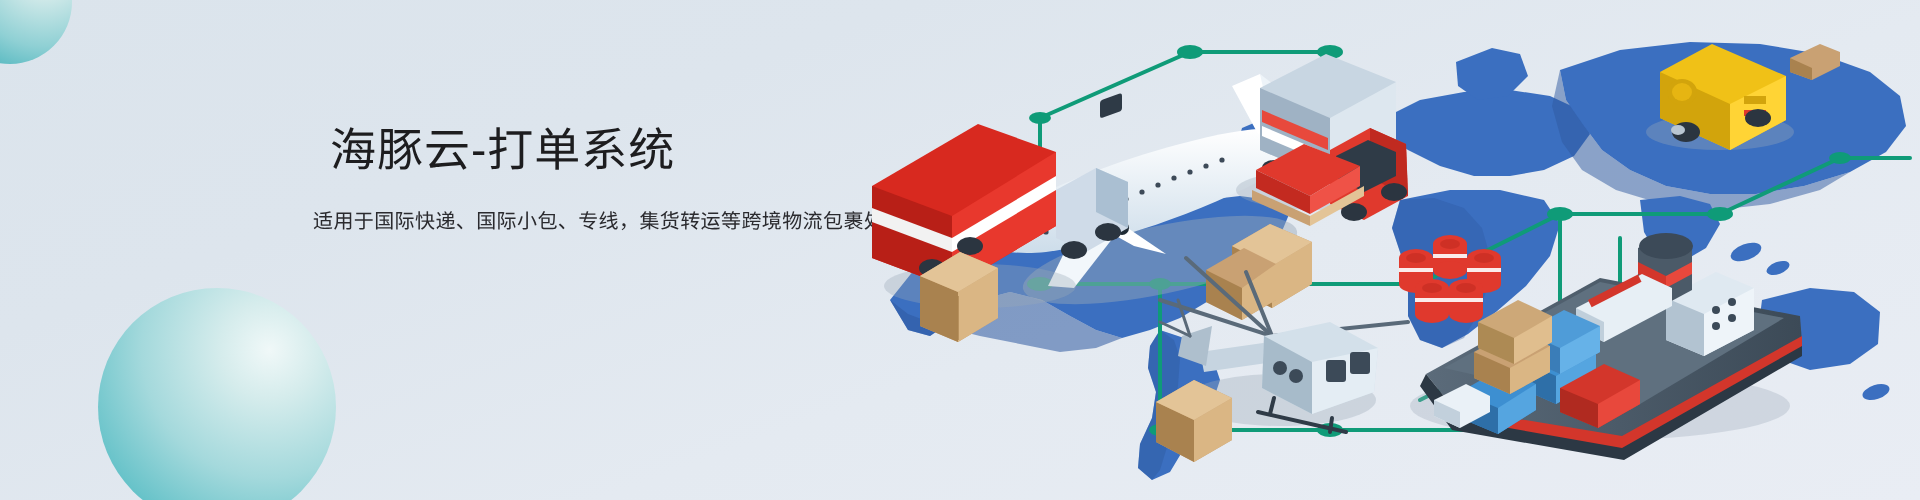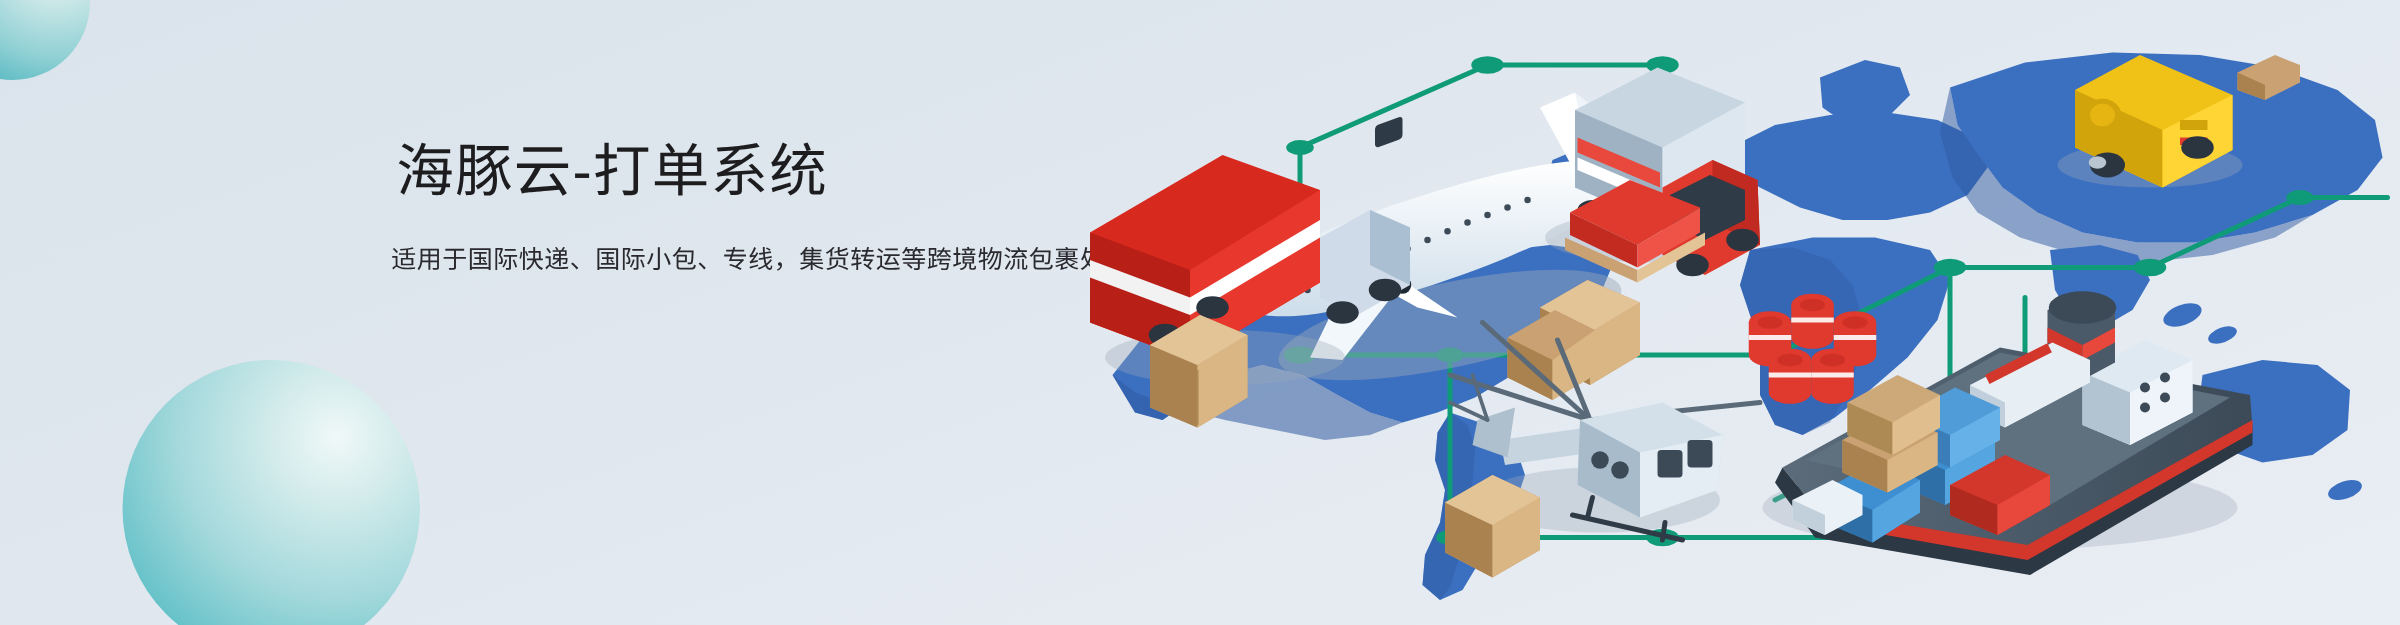--- a/index.html
+++ b/index.html
@@ -39,21 +39,21 @@
   }
 
   
   .copy {
     position: absolute;
     left: 313px;
     top: 106px;
     width: 620px;
   }
   .headline {
-    margin: 4px;
+    margin: 17px;
     font-size: 46px;
     font-weight: 400;
     line-height: 1.18;
     letter-spacing: 1px;
     color: #1d1d1f;
     white-space: nowrap;
   }
   .subhead {
     margin: 30px 0 0 0;
     font-size: 20px;

